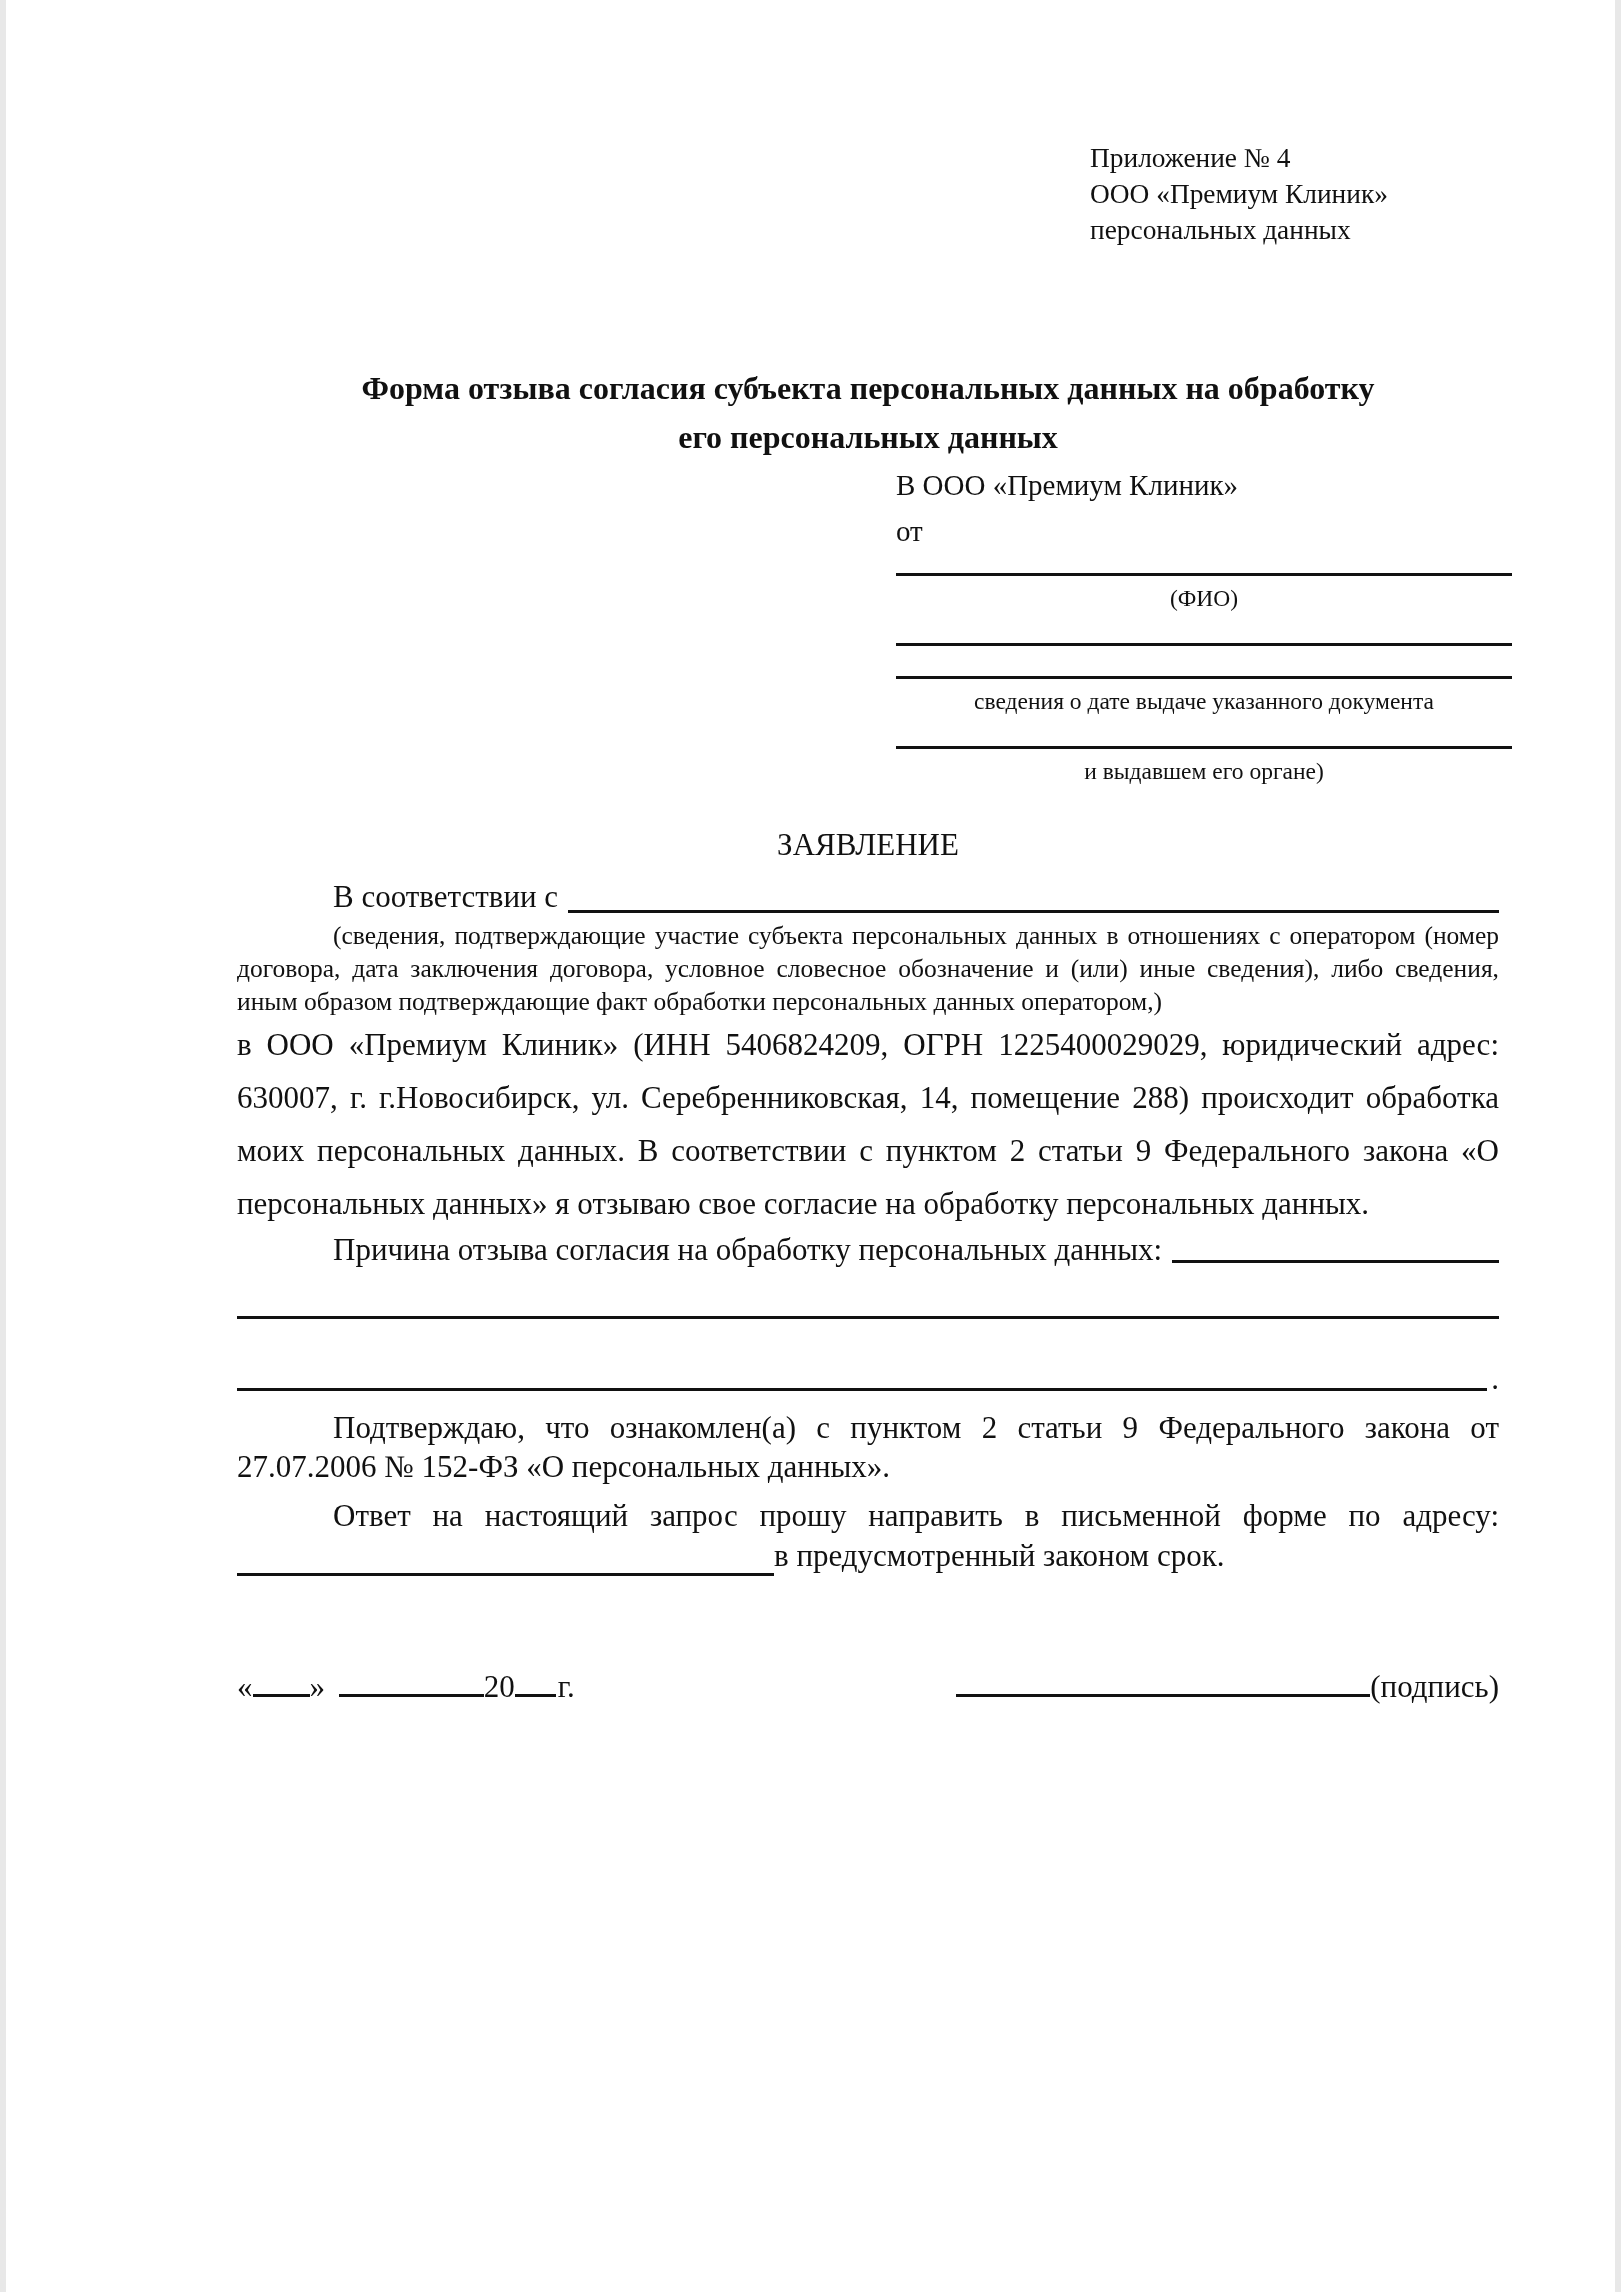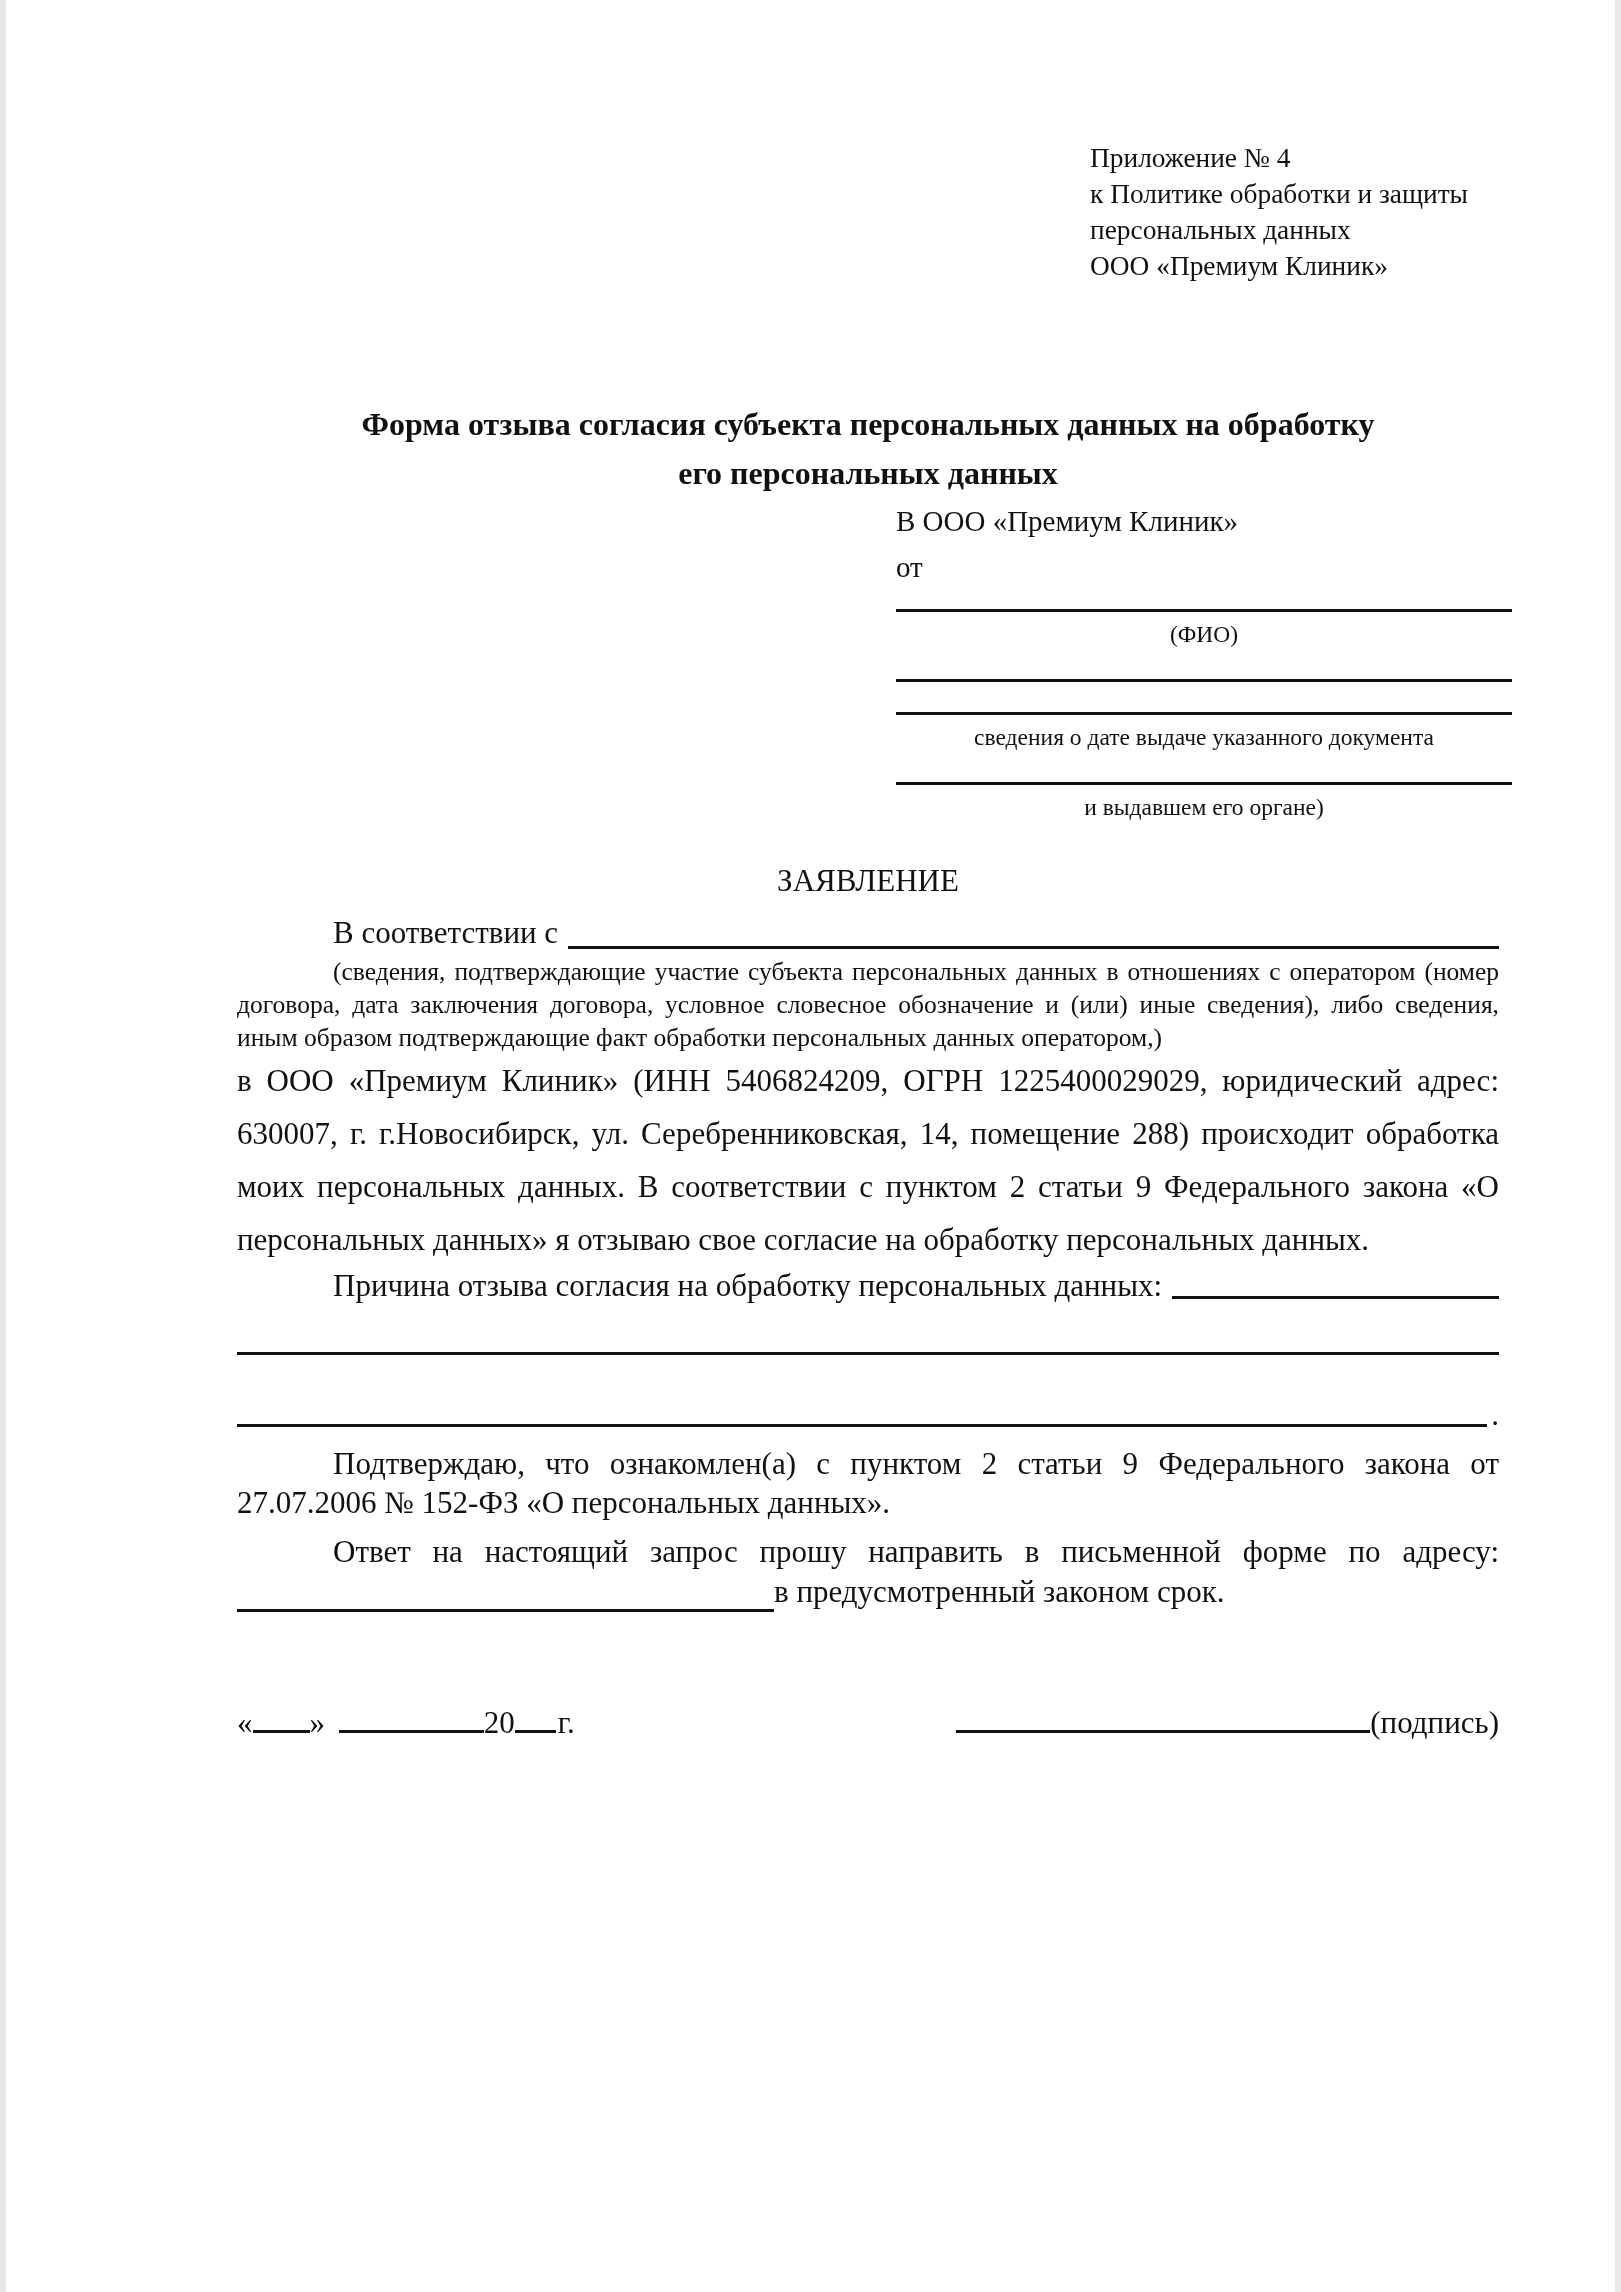--- a/index.html
+++ b/index.html
@@ -157,23 +157,22 @@
   .date-part, .sign-part { white-space: nowrap; }
 </style>
 </head>
 <body>
 
 <div class="page">
   <div class="content">
 
     <div class="appendix">
       <div>Приложение № 4</div>
-      <div>к Политике обработки и защиты</div>
+      <div>ООО «Премиум Клиник»</div>
       <div>персональных данных</div>
-      <div>ООО «Премиум Клиник»</div>
     </div>
 
     <div class="doc-title">
       <div>Форма отзыва согласия субъекта персональных данных на обработку</div>
       <div>его персональных данных</div>
     </div>
 
     <div class="addressee">
       <div class="addr-line">В ООО «Премиум Клиник»</div>
       <div class="addr-line">от</div>

